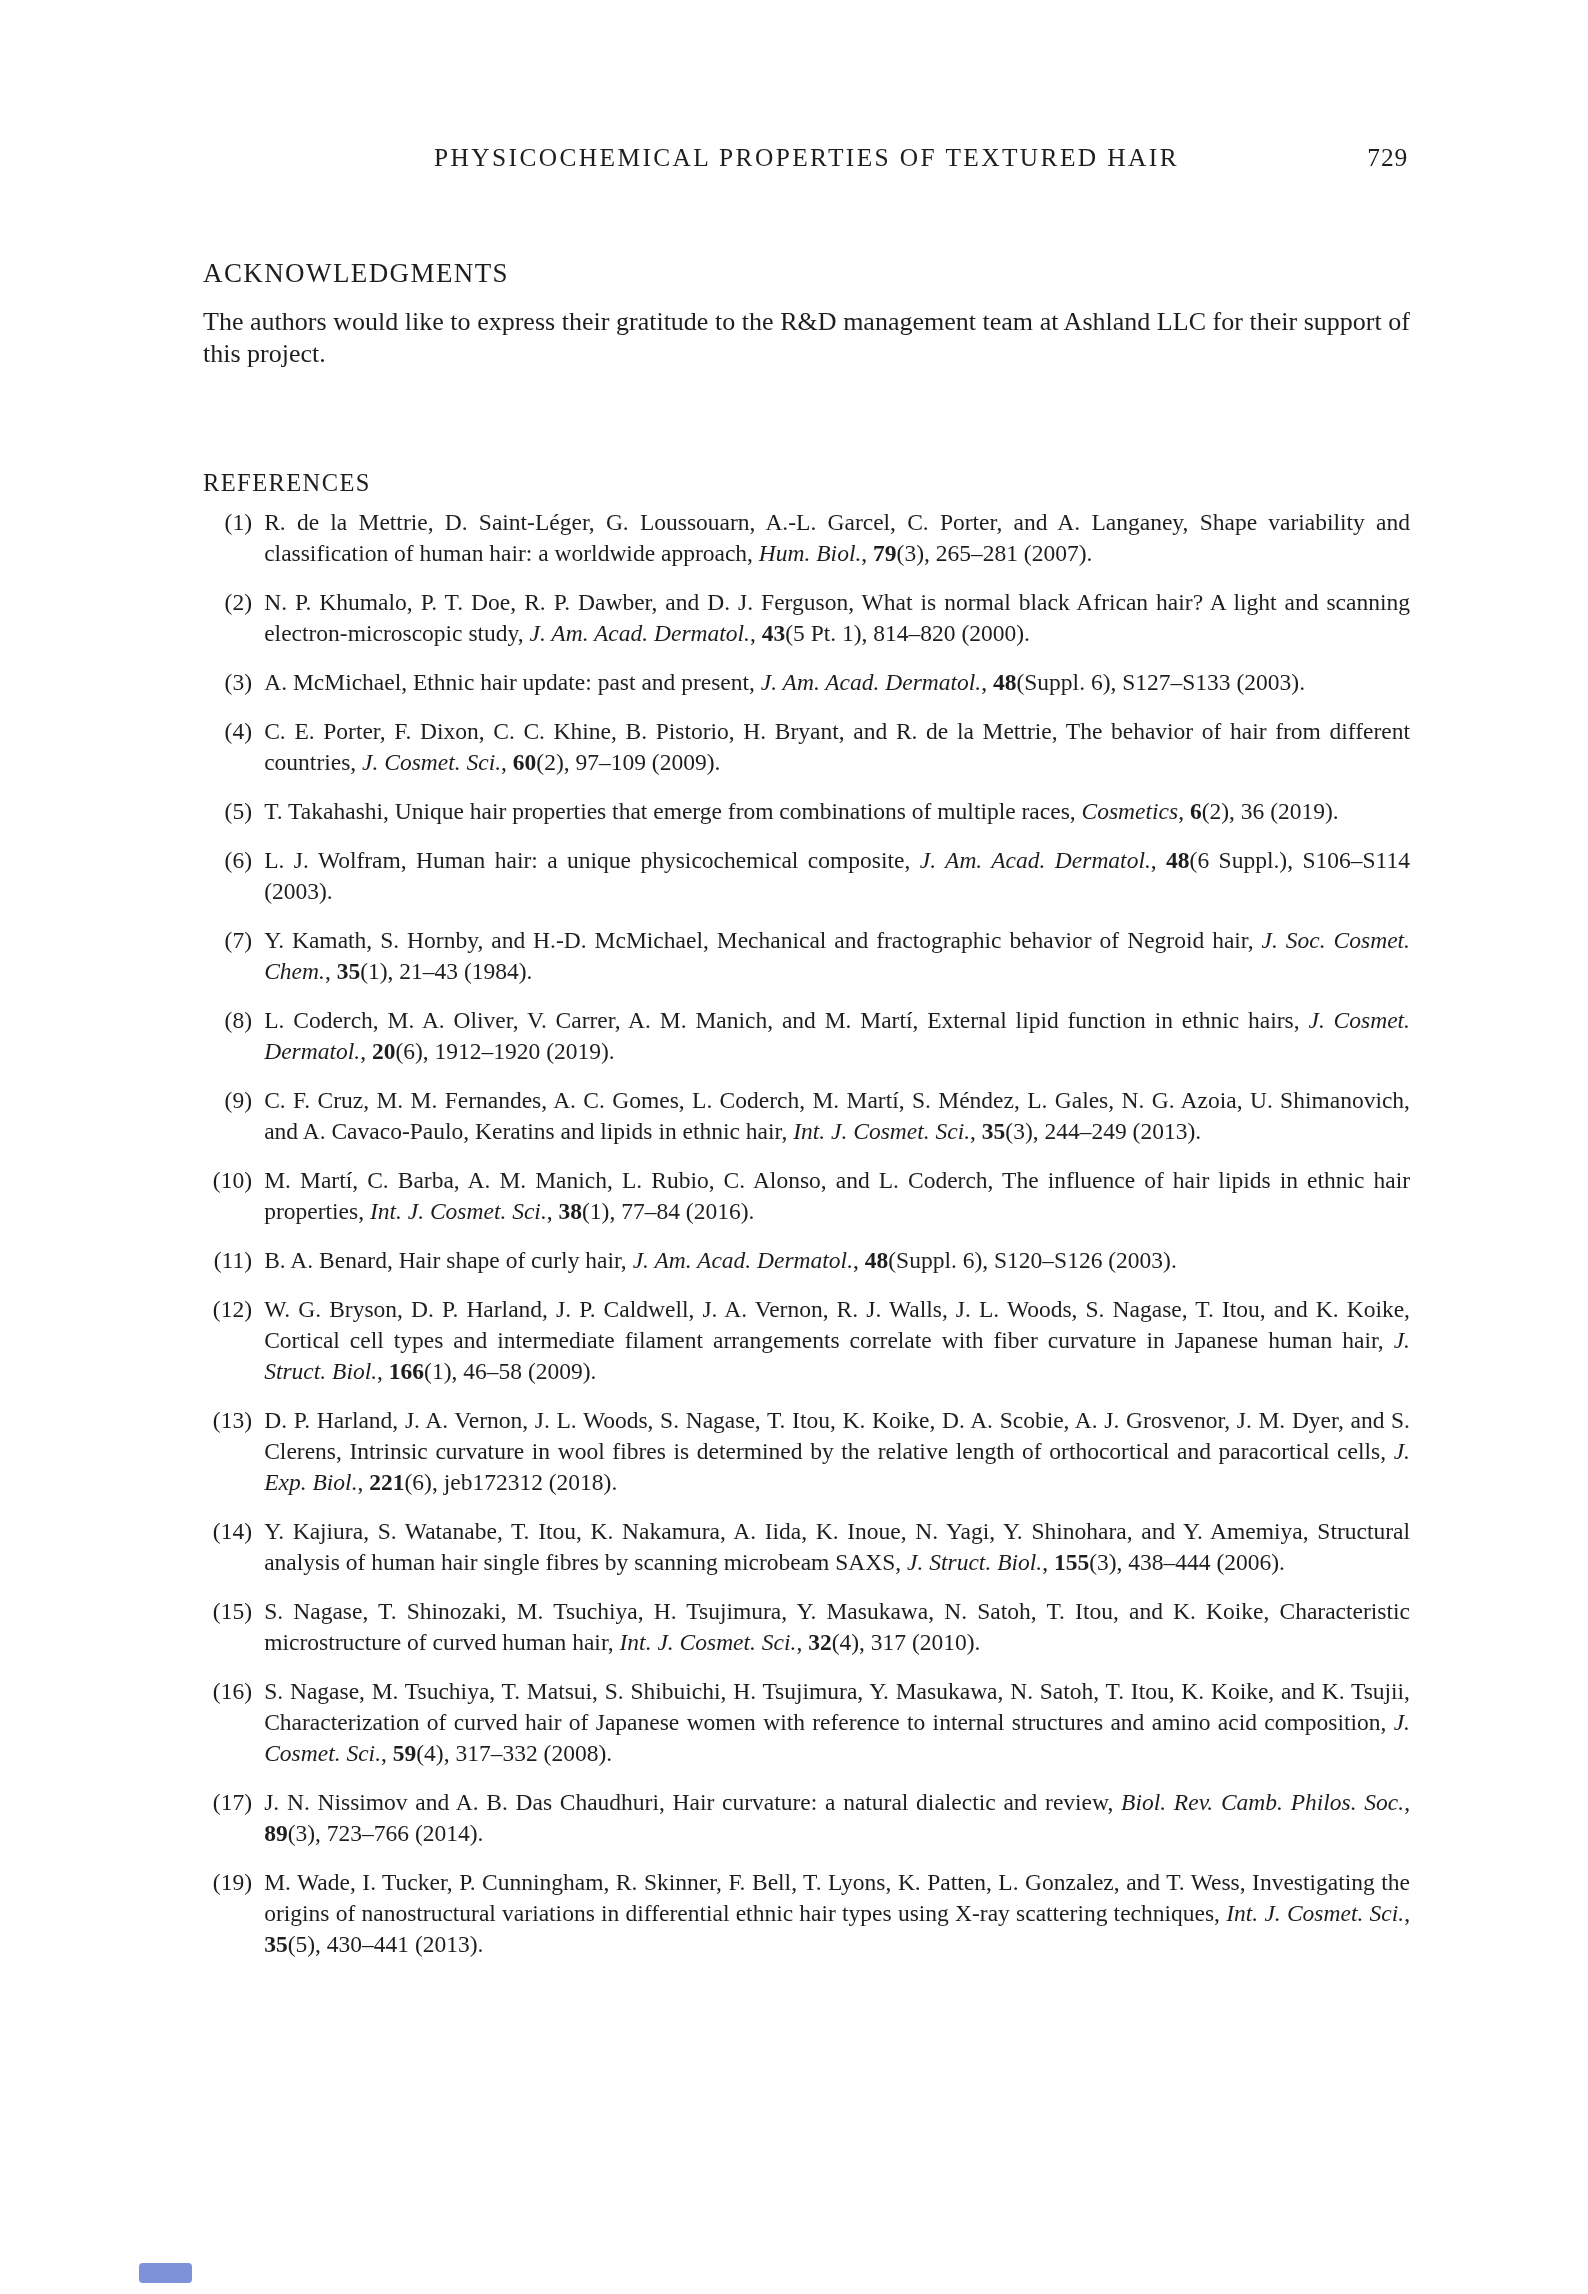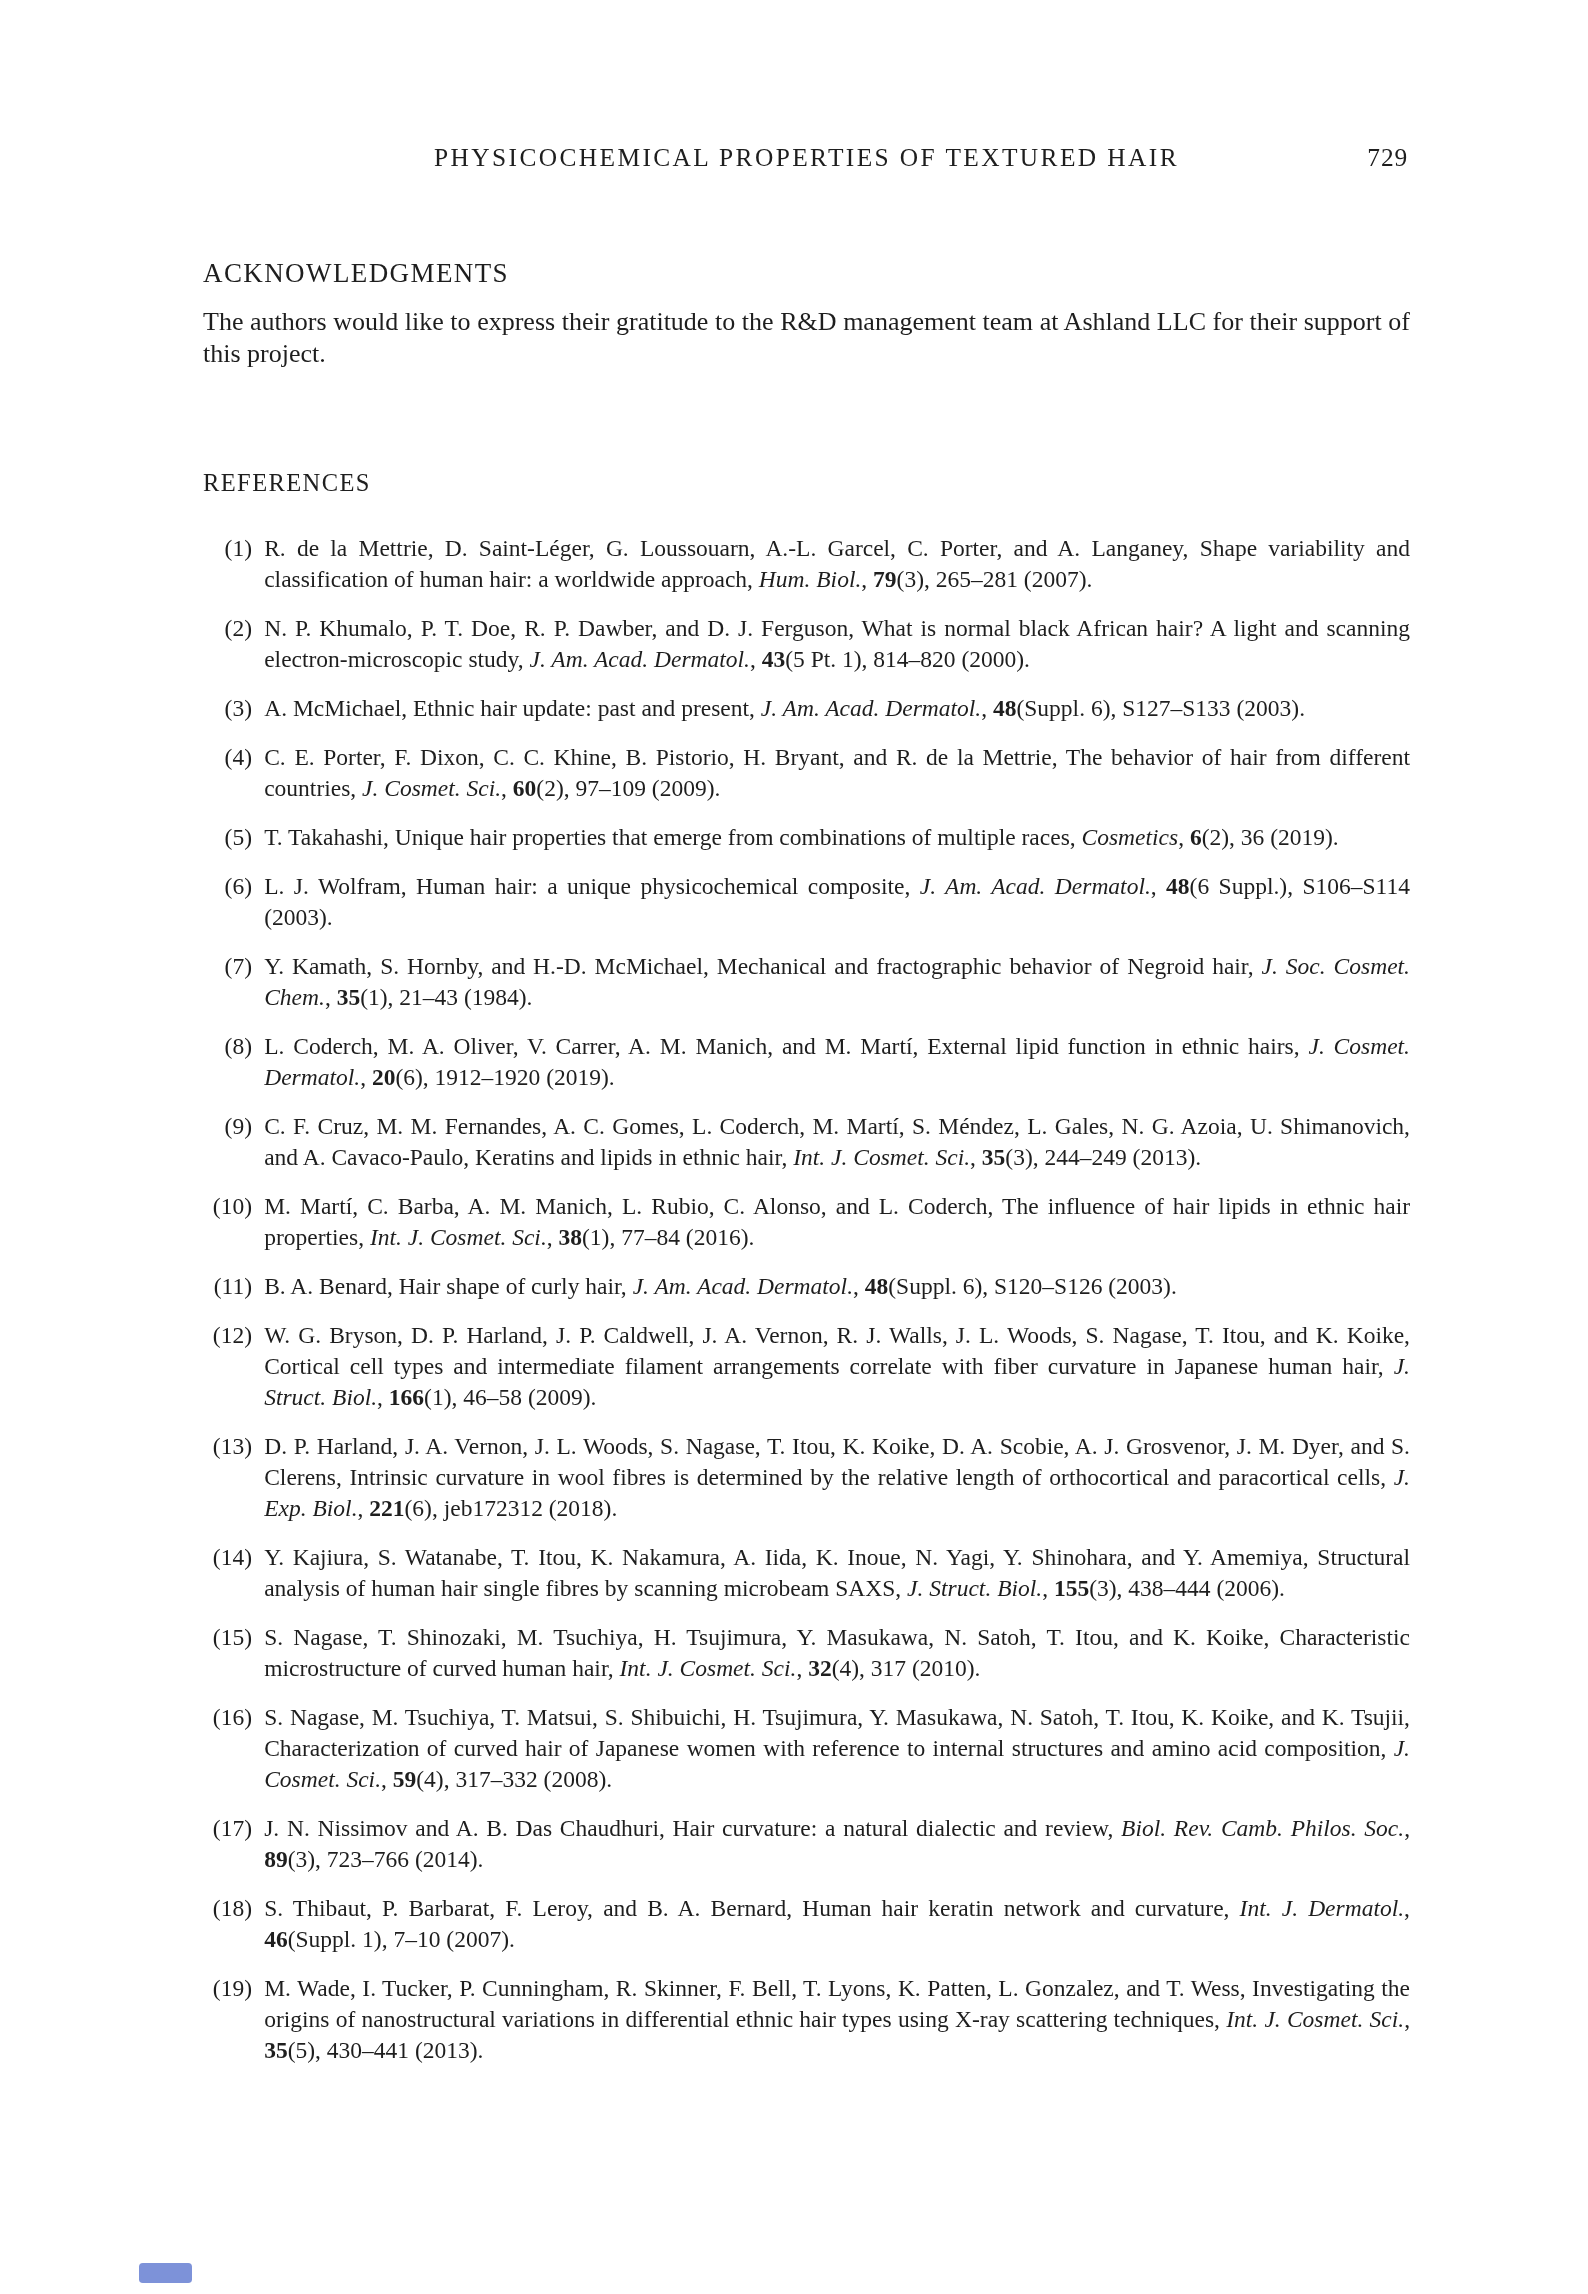--- a/index.html
+++ b/index.html
@@ -54,21 +54,21 @@
   .ack-body {
     font-size: 26px;
     line-height: 32px;
     text-align: justify;
     margin: 8px 0 96px 0;
   }
   .ref-heading {
     font-size: 24.5px;
     line-height: 34px;
     letter-spacing: 1.4px;
-    margin-bottom: 33px;
+    margin-bottom: 7px;
   }
   .ref-list {
     margin: 0;
     padding: 0;
   }
   .ref-item {
     display: flex;
     font-size: 23.5px;
     line-height: 31px;
     margin-bottom: 18px;
@@ -175,24 +175,20 @@
         </div>
         <div class="ref-item">
           <span class="ref-num">(16)</span>
           <span class="ref-text"><span>S. Nagase, M. Tsuchiya, T. Matsui, S. Shibuichi, H. Tsujimura, Y. Masukawa, N. Satoh, T. Itou, K. Koike, and K. Tsujii, Characterization of curved hair of Japanese women with reference to internal structures and amino acid composition, </span><span class="it">J. Cosmet. Sci.</span><span>, </span><span class="bd">59</span><span>(4), 317–332 (2008).</span></span>
         </div>
         <div class="ref-item">
           <span class="ref-num">(17)</span>
           <span class="ref-text"><span>J. N. Nissimov and A. B. Das Chaudhuri, Hair curvature: a natural dialectic and review, </span><span class="it">Biol. Rev. Camb. Philos. Soc.</span><span>, </span><span class="bd">89</span><span>(3), 723–766 (2014).</span></span>
         </div>
         <div class="ref-item">
-          <span class="ref-num">(18)</span>
-          <span class="ref-text"><span>S. Thibaut, P. Barbarat, F. Leroy, and B. A. Bernard, Human hair keratin network and curvature, </span><span class="it">Int. J. Dermatol.</span><span>, </span><span class="bd">46</span><span>(Suppl. 1), 7–10 (2007).</span></span>
-        </div>
-        <div class="ref-item">
           <span class="ref-num">(19)</span>
           <span class="ref-text"><span>M. Wade, I. Tucker, P. Cunningham, R. Skinner, F. Bell, T. Lyons, K. Patten, L. Gonzalez, and T. Wess, Investigating the origins of nanostructural variations in differential ethnic hair types using X-ray scattering techniques, </span><span class="it">Int. J. Cosmet. Sci.</span><span>, </span><span class="bd">35</span><span>(5), 430–441 (2013).</span></span>
         </div>
       </div>
   </section>
 
 </div>
 
 <div class="corner-badge" style="background: rgb(125, 146, 217);"></div>
 

